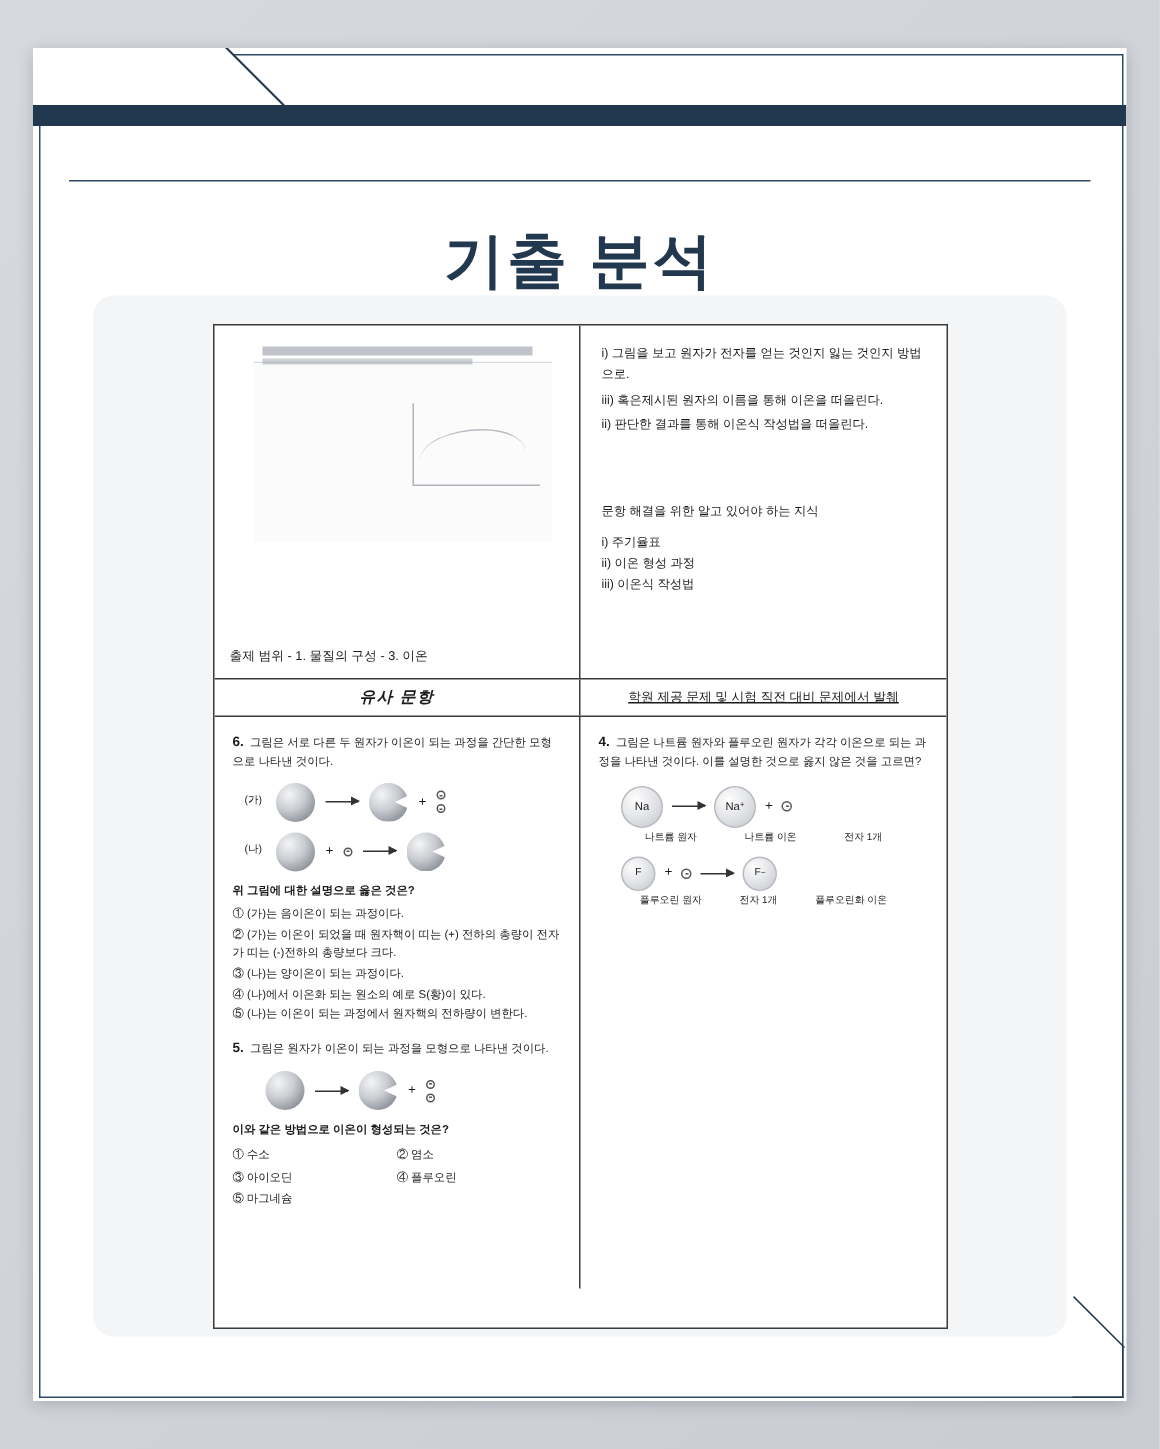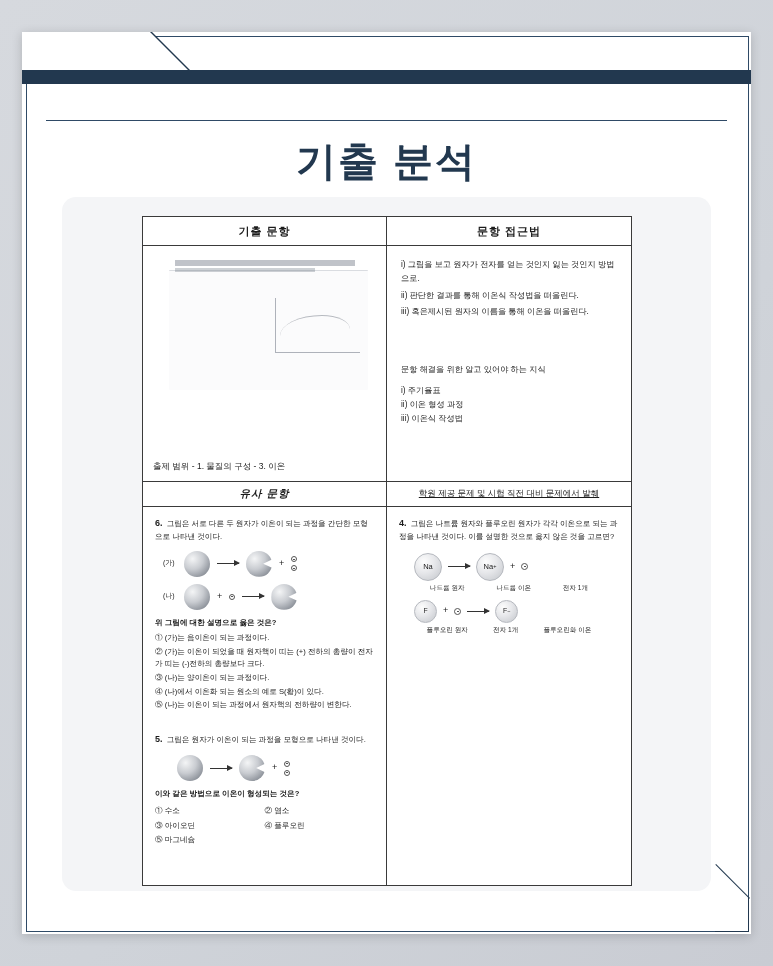--- a/index.html
+++ b/index.html
@@ -89,21 +89,21 @@
     left: 46px;
     top: 120px;
     width: 681px;
     height: 1px;
     background: #2f4a66;
   }
 
   .title {
     position: absolute;
     left: 0;
-    top: 134px;
+    top: 146px;
     width: 773px;
     text-align: center;
     font-size: 40px;
     font-weight: bold;
     letter-spacing: 2px;
     color: #22384f;
   }
 
   
   .panel {
@@ -266,20 +266,21 @@
   }
 
   .choices { margin-top: 4px; }
   .choice { margin-bottom: 2px; }
   .choice-grid {
     display: grid;
     grid-template-columns: 1fr 1fr;
     row-gap: 3px;
     margin-top: 5px;
     font-size: 7.6px;
+    font-family: Liberation Serif, serif;
   }
 
   
   .chem-scheme {
     margin: 10px auto 4px auto;
     width: 190px;
   }
   .chem-line {
     display: flex; align-items: center; gap: 6px;
     margin-bottom: 2px;
@@ -322,38 +323,34 @@
   </div>
 
   <div class="hr-top"></div>
 
   <div class="title">기출 분석</div>
 
   <div class="panel"></div>
 
   <div class="worksheet">
 
-    <div class="ws-row ws-head">
-      <div class="col-l cell">기출 문항</div>
-      <div class="col-r cell">문항 접근법</div>
-    </div>
 
     <div class="ws-row body-row">
       <div class="col-l body-left">
         <div class="scan">
           <div class="scan-title"></div>
           <div class="scan-sub"></div>
           <div class="scan-curve"></div>
         </div>
         <div class="scope">출제 범위 -  1. 물질의 구성 - 3. 이온</div>
       </div>
       <div class="col-r body-right">
         <div class="approach-item">i) 그림을 보고 원자가 전자를 얻는 것인지 잃는 것인지 방법으로.</div>
+        <div class="approach-item">iii) 혹은제시된 원자의 이름을 통해 이온을 떠올린다.</div>
         <div class="approach-item">ii) 판단한 결과를 통해 이온식 작성법을 떠올린다.</div>
-        <div class="approach-item">iii) 혹은제시된 원자의 이름을 통해 이온을 떠올린다.</div>
         <div class="knowledge-title">문항 해결을 위한 알고 있어야 하는 지식</div>
         <div>i) 주기율표</div>
         <div>ii) 이온 형성 과정</div>
         <div>iii) 이온식 작성법</div>
       </div>
     </div>
 
     <div class="ws-row sim-row">
       <div class="col-l sim-left">유사 문항</div>
       <div class="col-r sim-right">학원 제공 문제 및 시험 직전 대비 문제에서 발췌</div>
@@ -392,21 +389,21 @@
           <div style="font-weight:bold;">위 그림에 대한 설명으로 옳은 것은?</div>
           <div class="choices">
             <div class="choice">① (가)는 음이온이 되는 과정이다.</div>
             <div class="choice">② (가)는 이온이 되었을 때 원자핵이 띠는 (+) 전하의 총량이 전자가 띠는 (-)전하의 총량보다 크다.</div>
             <div class="choice">③ (나)는 양이온이 되는 과정이다.</div>
             <div class="choice">④ (나)에서 이온화 되는 원소의 예로 S(황)이 있다.</div>
             <div class="choice">⑤ (나)는 이온이 되는 과정에서 원자핵의 전하량이 변한다.</div>
           </div>
         </div>
 
-        <div class="q-block" style="margin-top:22px;">
+        <div class="q-block" style="margin-top:10px;">
           <span class="q-num">5.</span>
           <span class="q-stem">그림은 원자가 이온이 되는 과정을 모형으로 나타낸 것이다.</span>
 
           <div class="diagram" style="margin-left:22px;">
             <div class="dl">
               <span class="ball"></span>
               <span class="arrow"></span>
               <span class="ball bite"></span>
               <span class="plus">+</span>
               <span class="edots">

